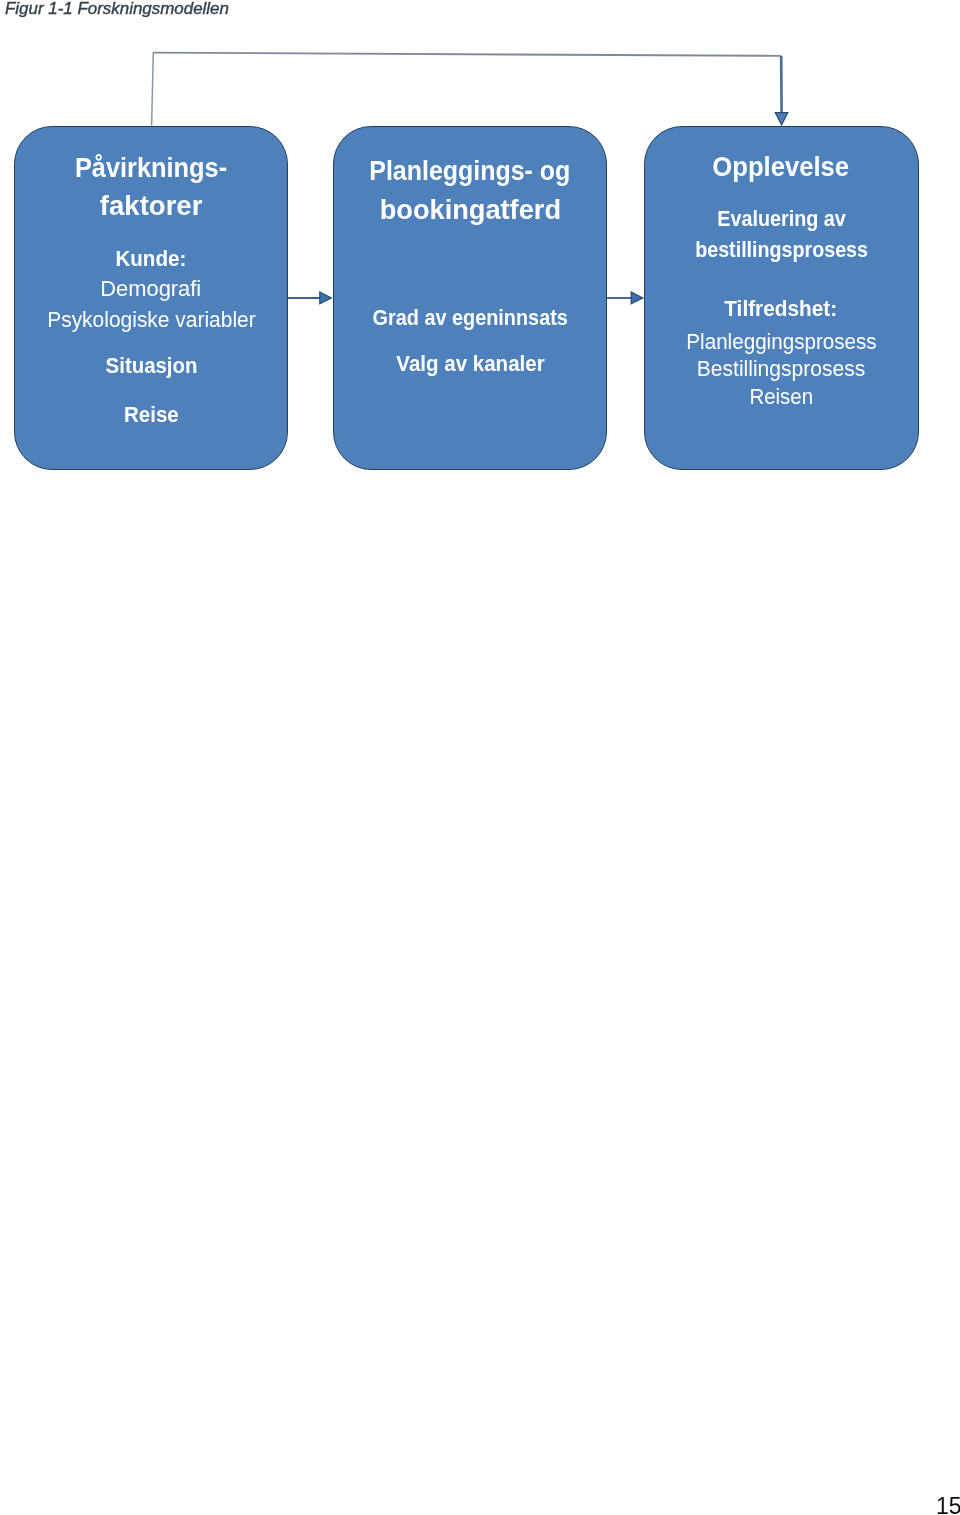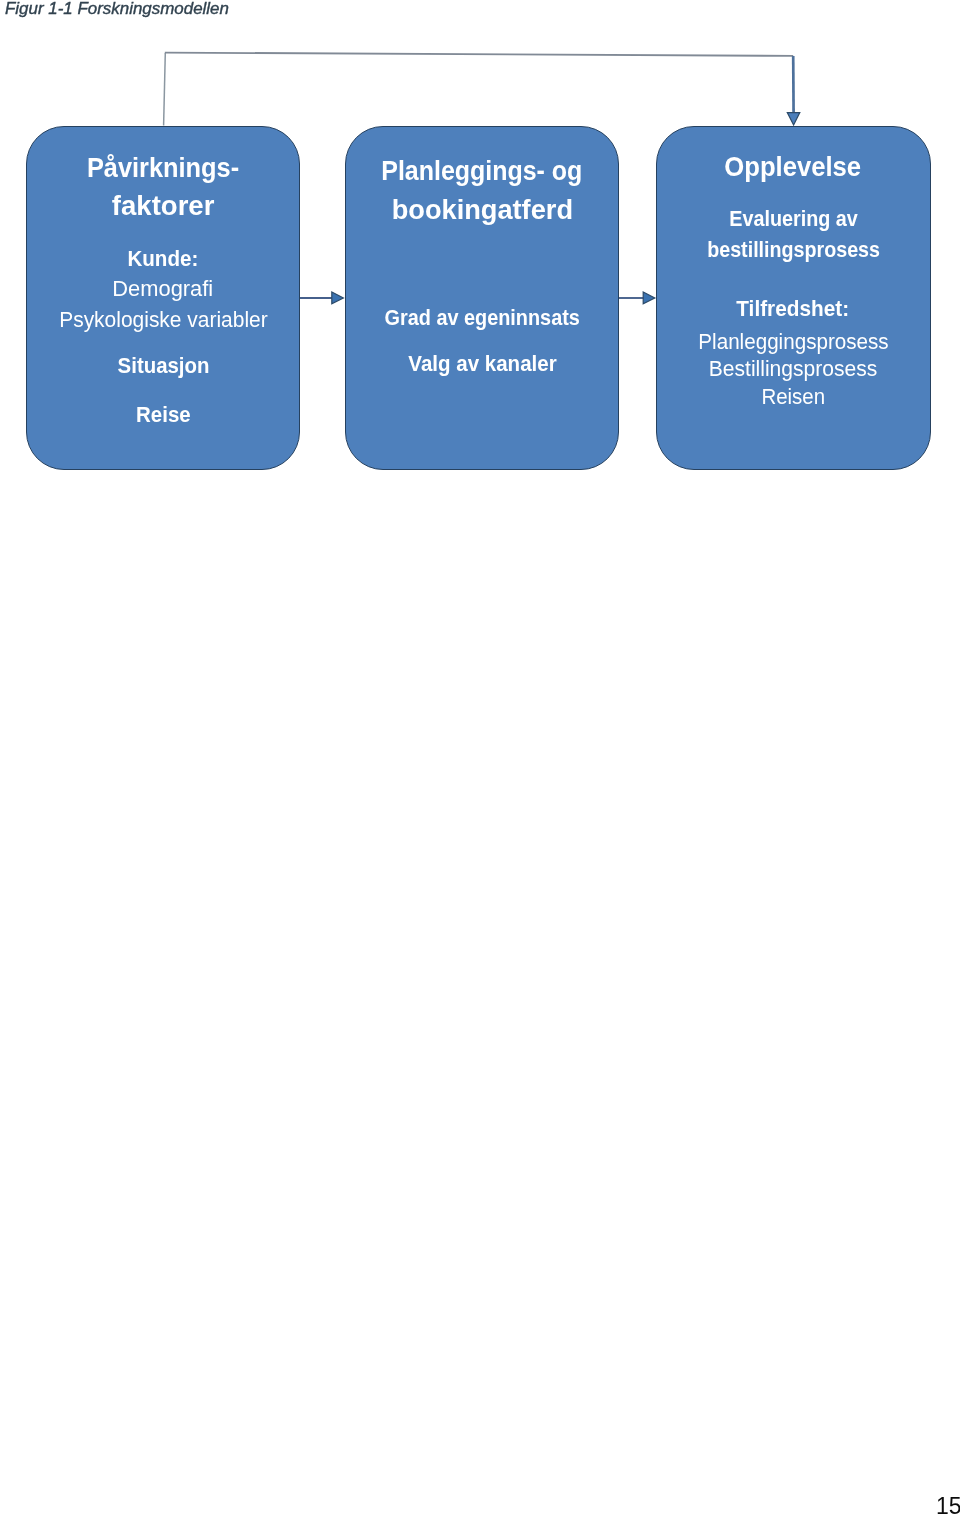--- a/index.html
+++ b/index.html
@@ -16,21 +16,21 @@
   .fig-caption {
     position:absolute; left:4.8px; top:8px;
     font-style:italic; font-weight:normal;
     font-size:17.2px; line-height:0; color:#31424f;
     -webkit-text-stroke:0.38px #31424f;
     white-space:nowrap;
   }
 
   .fig-caption > span { display:inline-block; transform:scaleX(0.985); transform-origin:left center; }
 
-  .diagram { position:absolute; left:16px; top:0; width:870px; height:520px;padding-left:40px; }
+  .diagram { position:absolute; left:4px; top:0; width:870px; height:520px;padding-left:40px; }
 
   .box {
     position:absolute;
     background:#4e80bc;
     border:1.3px solid #26415f;
     border-radius:38px;
     box-sizing:border-box;
   }
   #box1 { left:10px; top:125.6px; width:274.4px; height:344.9px; }
   #box2 { left:328.7px; top:125.6px; width:274.8px; height:344.9px; }

